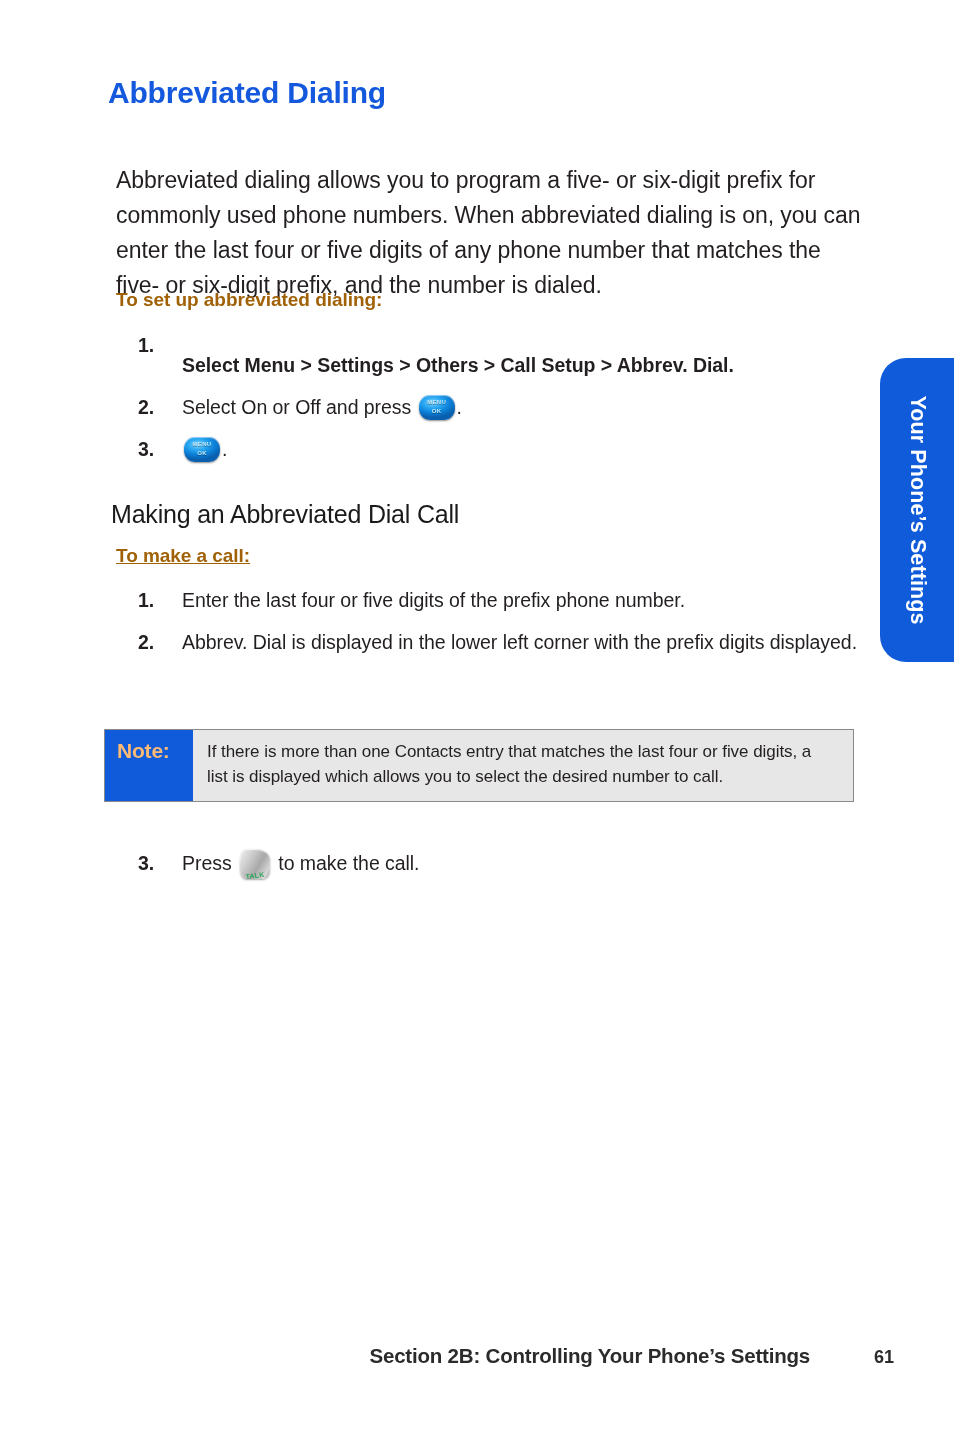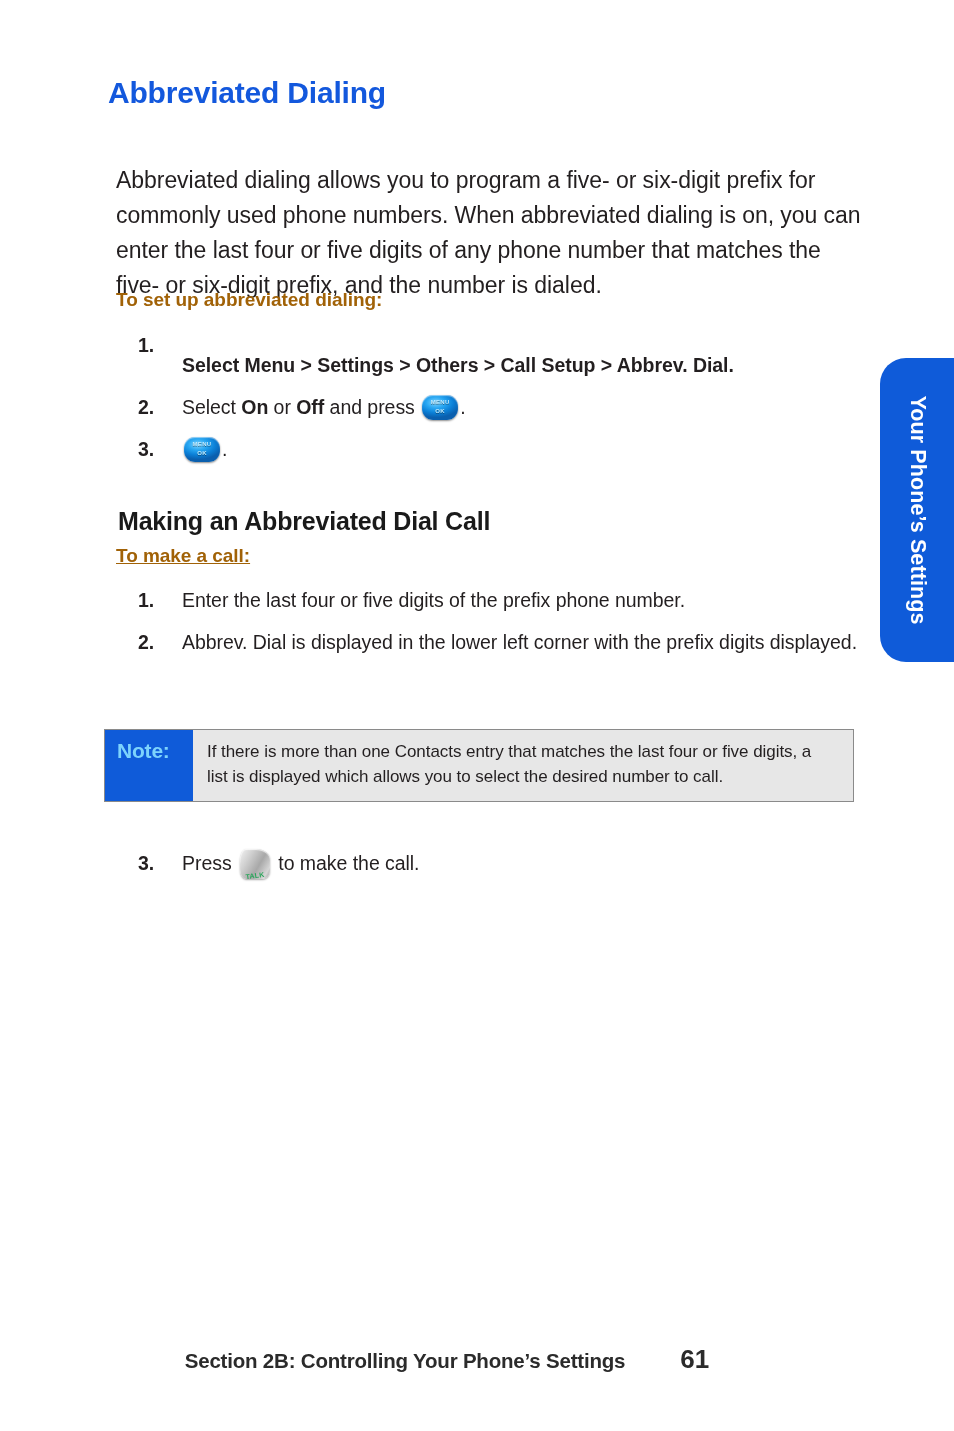--- a/index.html
+++ b/index.html
@@ -88,23 +88,23 @@
     color: #a16207;
     letter-spacing: -0.05px;
   }
   .lead-setup { left: 116px; top: 289px; }
   .lead-makecall { left: 116px; top: 545px; text-decoration: underline; }
 
   h2.sub-title {
     position: absolute;
     left: 110px;
     top: 500px;
-    margin: 8px;
+    margin: 1px;
     font-size: 25px;
-    font-weight: bold;
+    font-weight: normal;
     color: #1a1a1a;
     letter-spacing: -0.2px;
     line-height: 1.1;
     font-stretch: condensed;
   }
 
   
   .olist {
     position: absolute;
     width: 740px;
@@ -127,21 +127,21 @@
     color: #231f20;
   }
   .otext {
     flex: 1 1 auto;
     font-size: 19.5px;
     line-height: 36px;
     color: #231f20;
     letter-spacing: -0.05px;
   }
   .otext.bold { font-weight: bold; margin-top: 20px; }
-  .otext b { font-weight: bold; }
+  .otext b { font-weight: normal; }
 
   
   .key-menu {
     display: inline-block;
     vertical-align: -6px;
     width: 36px;
     height: 25px;
     margin: 0 2px;
     border-radius: 11px;
     background:
@@ -204,21 +204,21 @@
     box-sizing: border-box;
   }
   .note-label-cell {
     flex: 0 0 auto;
     width: 88px;
     background: #0f5bd9;
     padding: 8px 10px 10px 12px;
     box-sizing: border-box;
   }
   .note-label {
-    color: #7dd3fc;
+    color: #fdba74;
     font-size: 21px;
     font-weight: bold;
     line-height: 26px;
     letter-spacing: -0.2px;
   }
   .note-body-cell {
     flex: 1 1 auto;
     padding: 9px 22px 12px 14px;
     box-sizing: border-box;
   }
@@ -229,32 +229,32 @@
     letter-spacing: -0.05px;
   }
 
   
   .footer {
     position: absolute;
     left: 0;
     top: 1344px;
     width: 894px;
     display: flex;
-    justify-content: center;
+    justify-content: flex-end;
     align-items: baseline;
   }
   .footer-section {
     font-size: 20.5px;
     font-weight: bold;
     color: #2b2b2b;
     letter-spacing: -0.2px;
     font-stretch: condensed;
   }
   .footer-page {
-    font-size: 26px;
+    font-size: 18px;
     font-weight: bold;
     color: #2b2b2b;
     margin-left: 52px;
     min-width: 32px;
     text-align: right;
   }
 </style>
 </head>
 <body>
 

